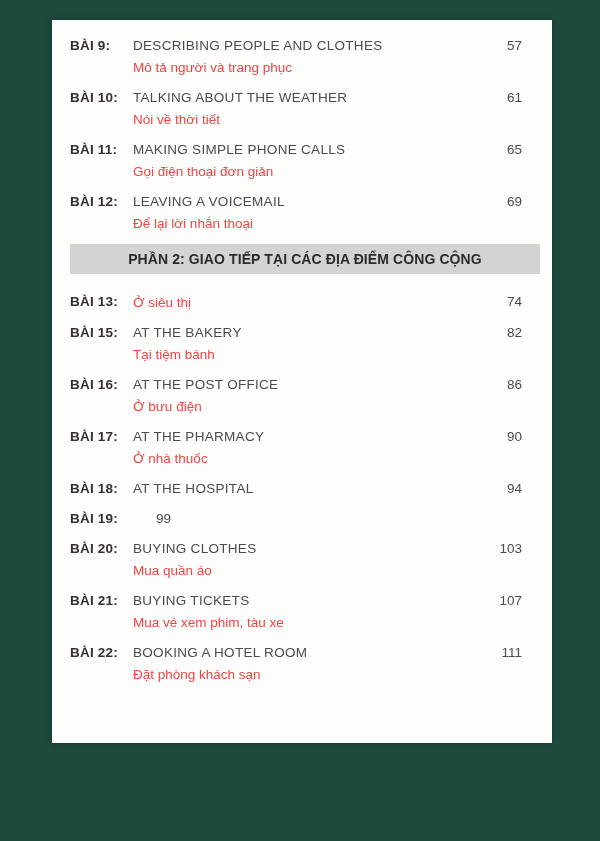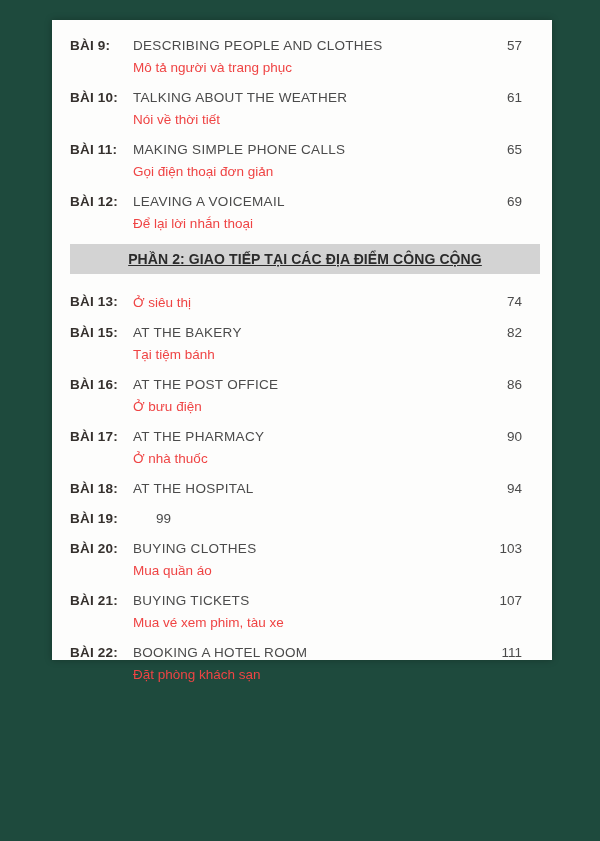--- a/index.html
+++ b/index.html
@@ -5,21 +5,21 @@
   * { margin: 0; padding: 0; box-sizing: border-box; }
   html, body {
     width: 600px; height: 841px;
     font-family: "Liberation Sans", "DejaVu Sans", sans-serif;
   }
   body { background: #1e4a3d; position: relative; overflow: hidden; }
 
   .paper {
     position: absolute;
     left: 52px; top: 20px;
-    width: 500px; height: 640px;
+    width: 500px; height: 723px;
     background: #fdfdfc;
     box-shadow: 0 0 7px rgba(0,0,0,0.28);
   }
   .content {
     padding: 15px 30px 0 18px;
   }
 
   .entry {
     display: flex;
     align-items: flex-start;
@@ -63,21 +63,20 @@
     height: 30px;
     background: #d3d3d3;
     display: flex;
     align-items: center;
     justify-content: center;
     font-weight: 700;
     font-size: 14px;
     color: #2b2b2b;
     letter-spacing: 0.1px;
     white-space: nowrap;
-    text-decoration: underline;
   }
 </style>
 </head>
 <body>
 
 <div class="paper">
   <div class="content">
 
     <div class="entry">
       <span class="entry-label">BÀI 9:</span>

